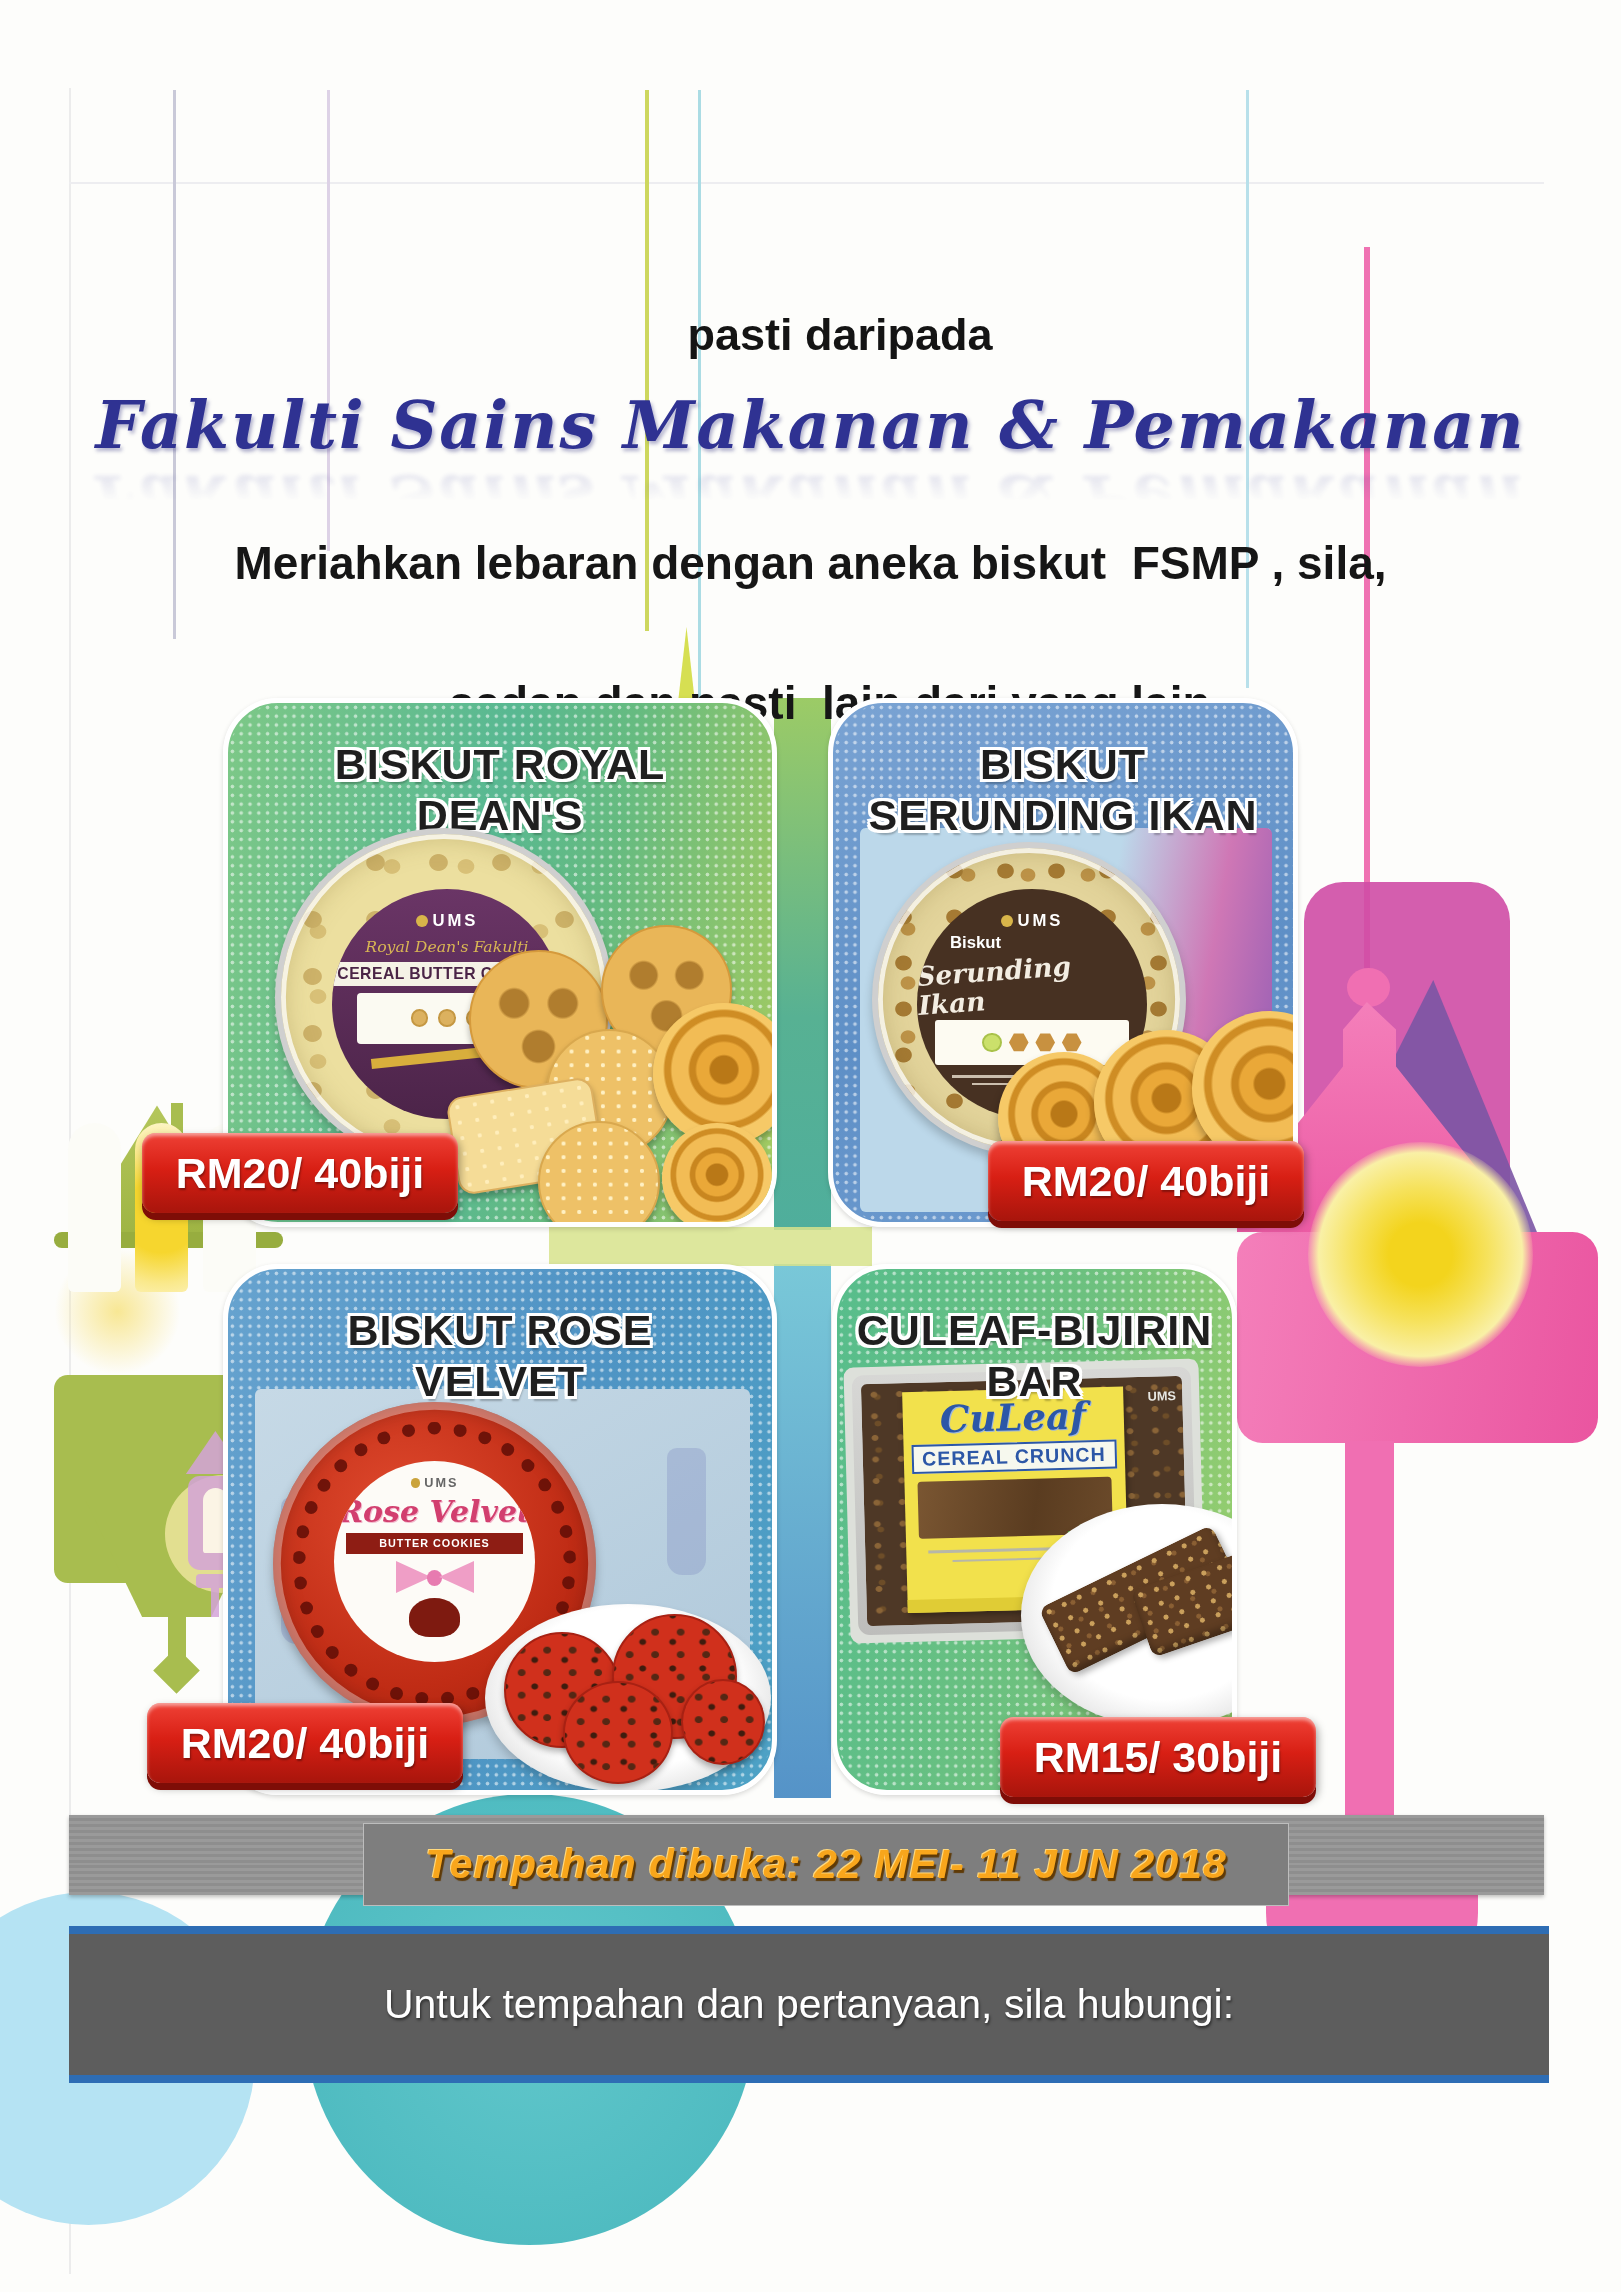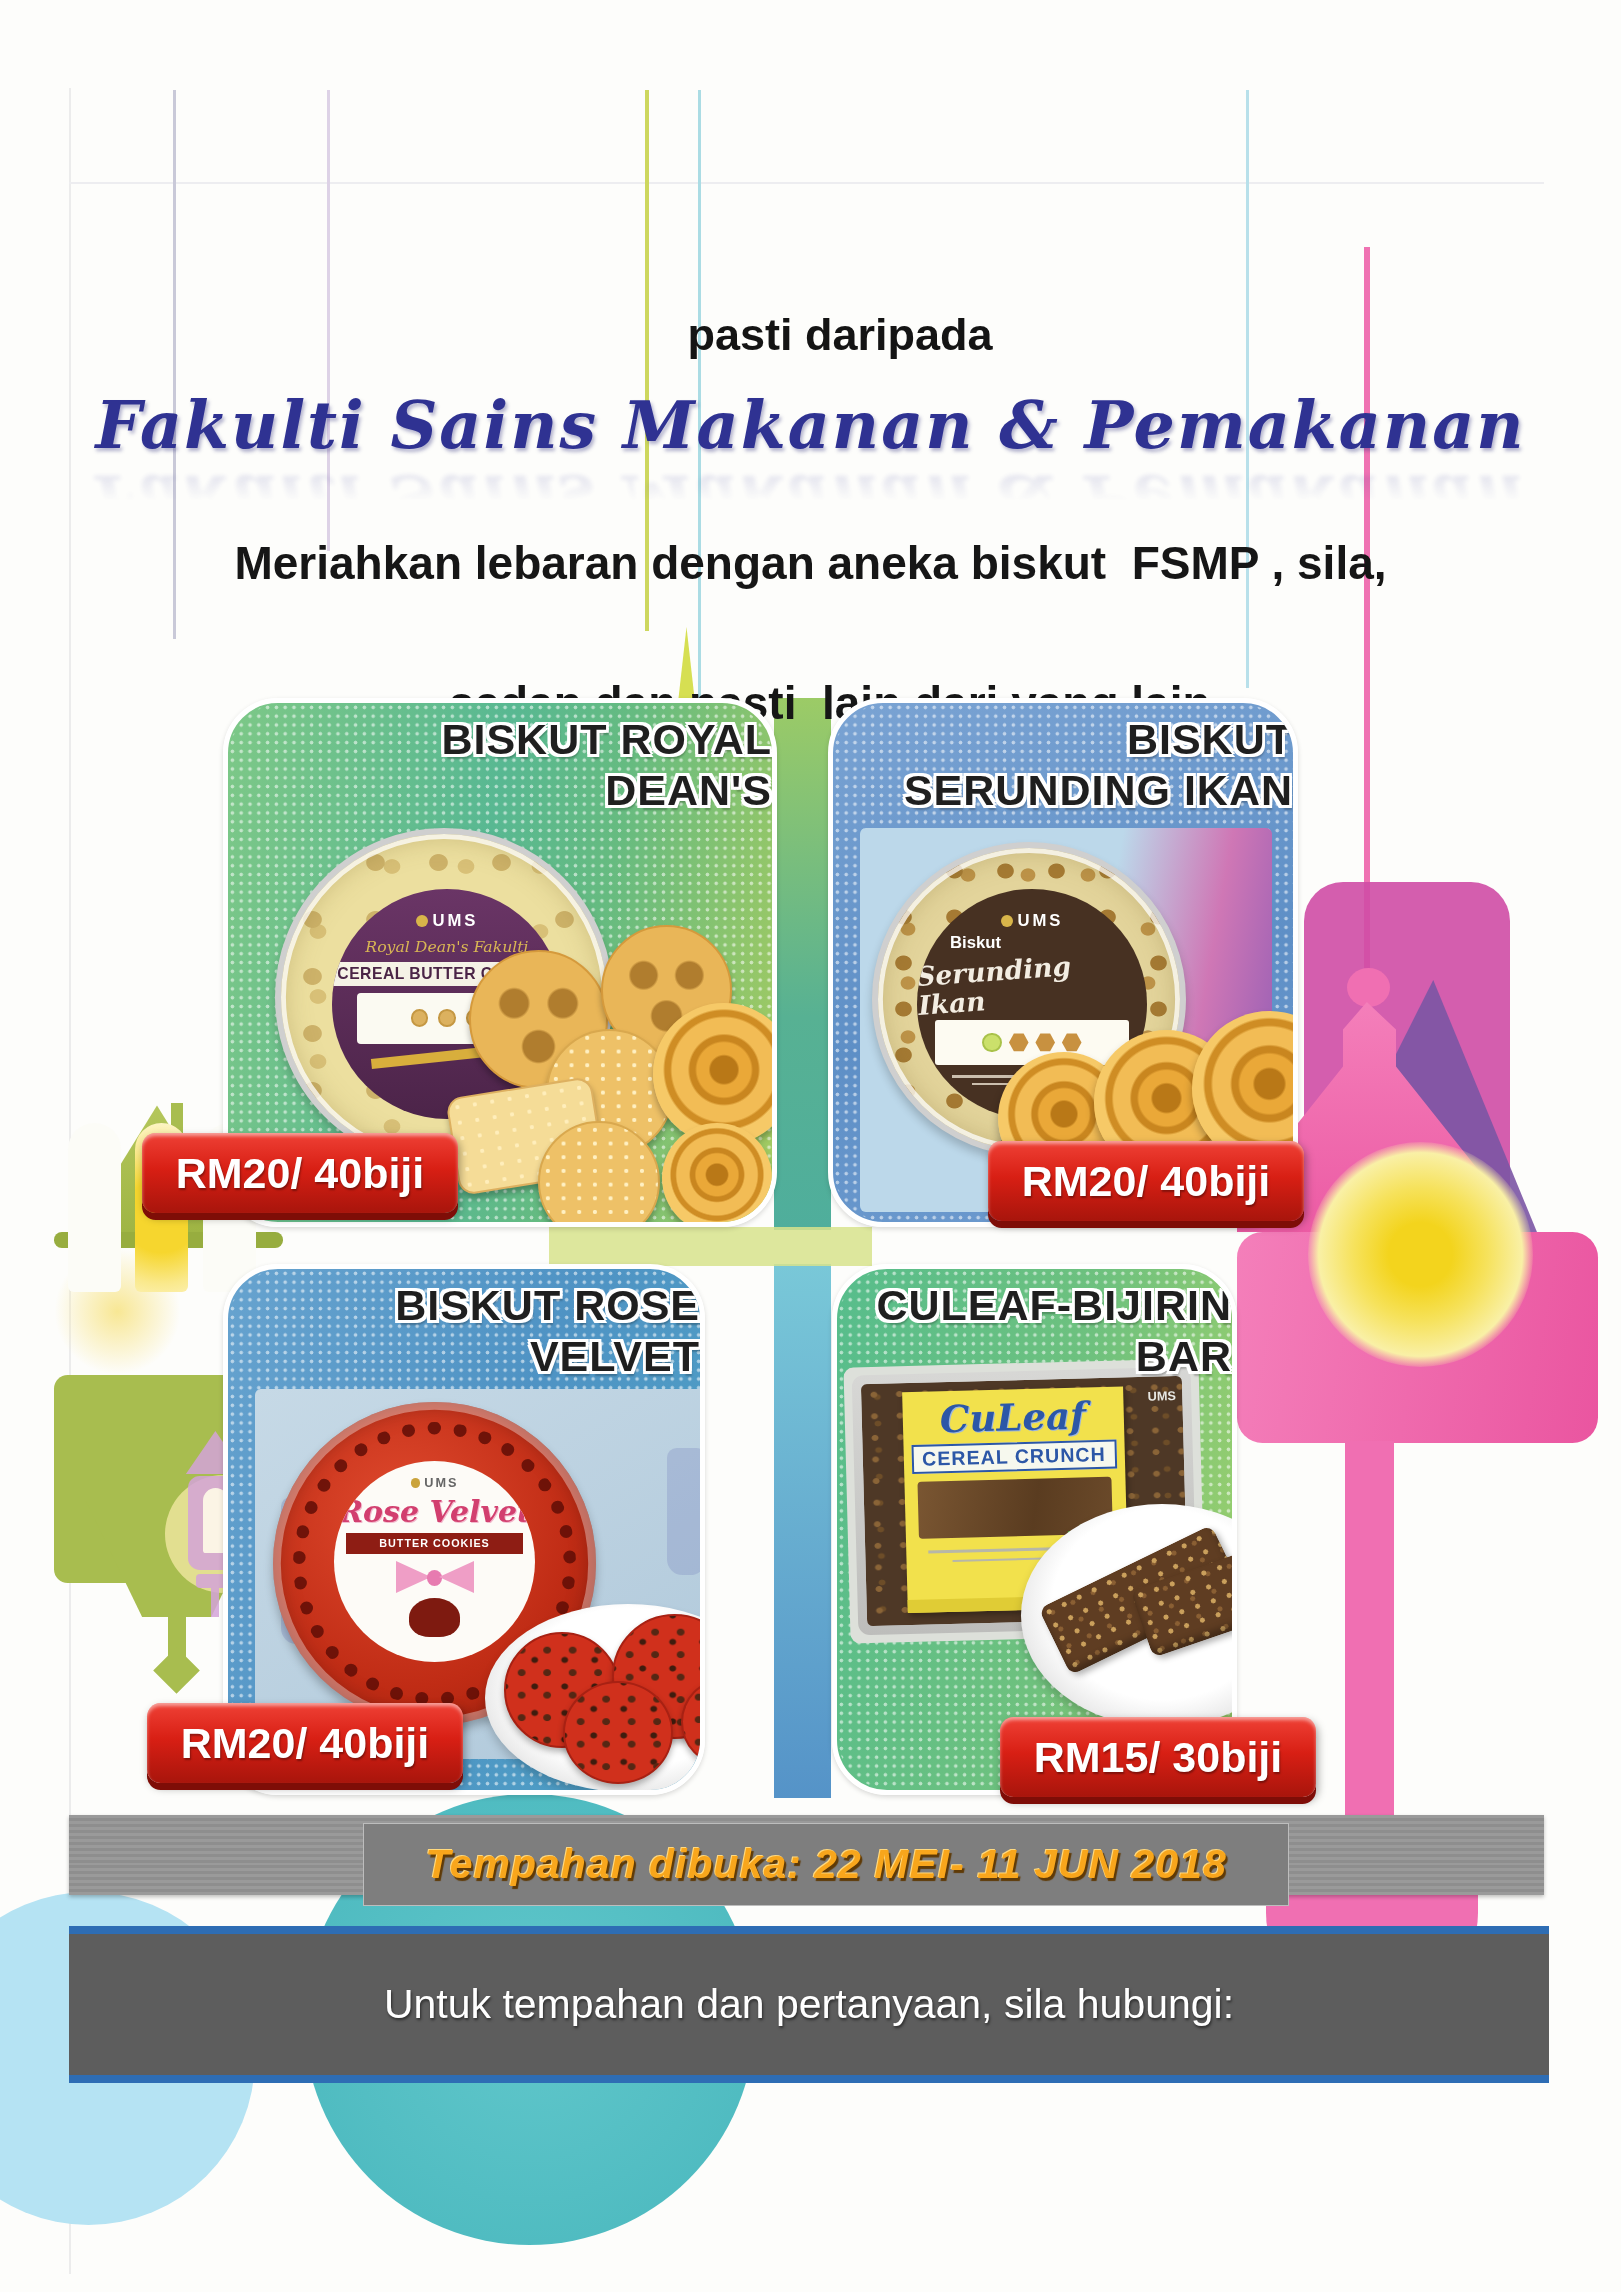--- a/index.html
+++ b/index.html
@@ -104,25 +104,25 @@
   
   .card{position:absolute;border:5.9px solid #fff;border-radius:55px;z-index:3;overflow:hidden;
         box-shadow:0 2px 4.9px rgba(0,0,0,.15);}
   .card::before{content:"";position:absolute;inset:0;border-radius:inherit;pointer-events:none;
         background-image:radial-gradient(rgba(255,255,255,.55) 1.6px,rgba(255,255,255,0) 2.2px);
         background-size:8.8px 8.8px;}
   .c1{left:223px;top:698px;width:554px;height:529px;
       background:linear-gradient(100deg,#7dc887 0%,#58b892 45%,#66bb80 65%,#a5cb60 100%);}
   .c2{left:828px;top:698px;width:470px;height:529px;
       background:linear-gradient(165deg,#7aa3d3 0%,#5e8fc6 55%,#6f9cd0 100%);}
-  .c3{left:223px;top:1264px;width:482px;height:531px;
+  .c3{left:223px;top:1264px;width:554px;height:531px;
       background:linear-gradient(115deg,#67a3cf 0%,#4f93c4 50%,#4da2c5 100%);}
   .c4{left:832px;top:1264px;width:405px;height:531px;
       background:linear-gradient(100deg,#57bd8c 0%,#6ec17e 55%,#9ed06b 100%);}
-  .card-title{position:relative;z-index:2;text-align:right;margin-top:11px;
+  .card-title{position:relative;z-index:2;text-align:center;margin-top:36px;
       font:700 43px/1.18 "Liberation Sans",sans-serif;color:#1f1f1f;letter-spacing:1px;
       text-shadow:-2.9px -2.9px 0 #fff,2.9px -2.9px 0 #fff,-2.9px 2.9px 0 #fff,2.9px 2.9px 0 #fff,
                   0 -2.9px 0 #fff,0 2.9px 0 #fff,-2.9px 0 0 #fff,2.9px 0 0 #fff,2.9px 4.9px 2px rgba(0,0,0,.25);}
 
   
   .tub{position:absolute;border-radius:50%;border:6.9px solid #cfcfcf;z-index:2;
        box-shadow:inset 0 0 0 4.9px rgba(255,255,255,.75),inset 0 0 29px rgba(120,100,40,.35),0 5.9px 9.8px rgba(0,0,0,.2);}
   .tub1{left:47px;top:125px;width:338px;height:338px;
         background-color:#ecdf9f;
         background-image:radial-gradient(#cdb269 8.8px,transparent 9.8px),radial-gradient(#d8c077 7.8px,transparent 8.8px);

